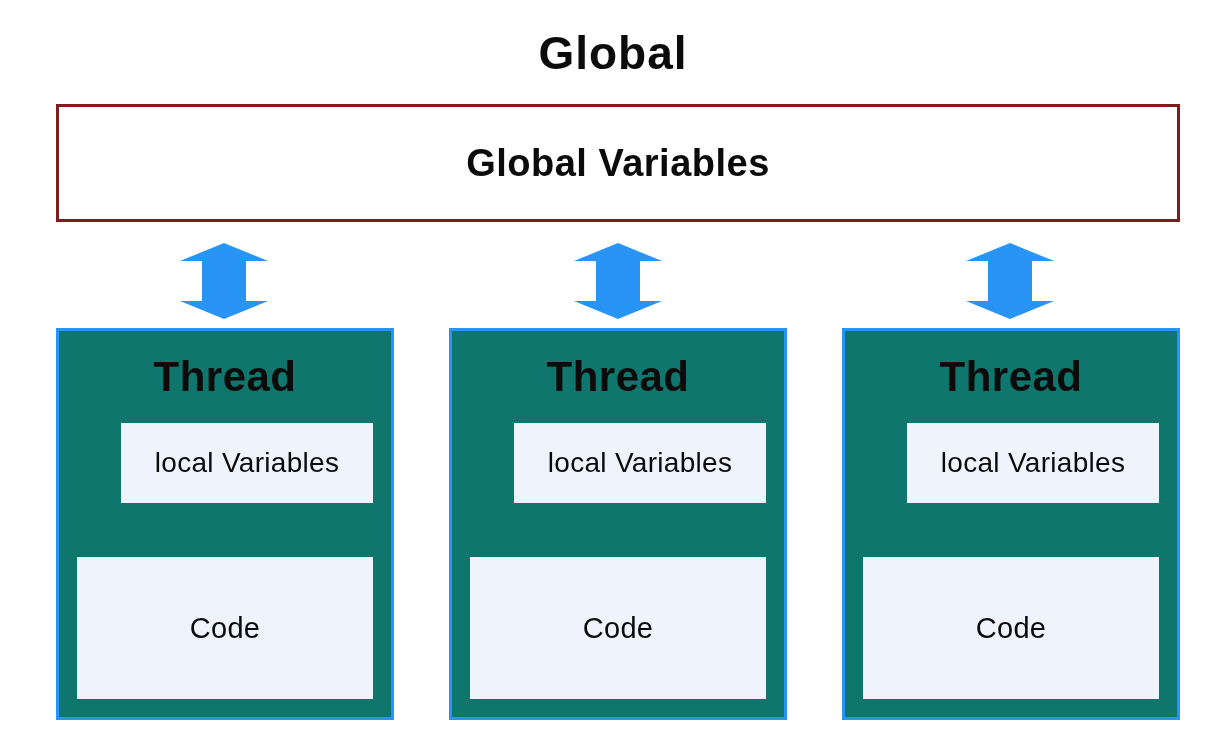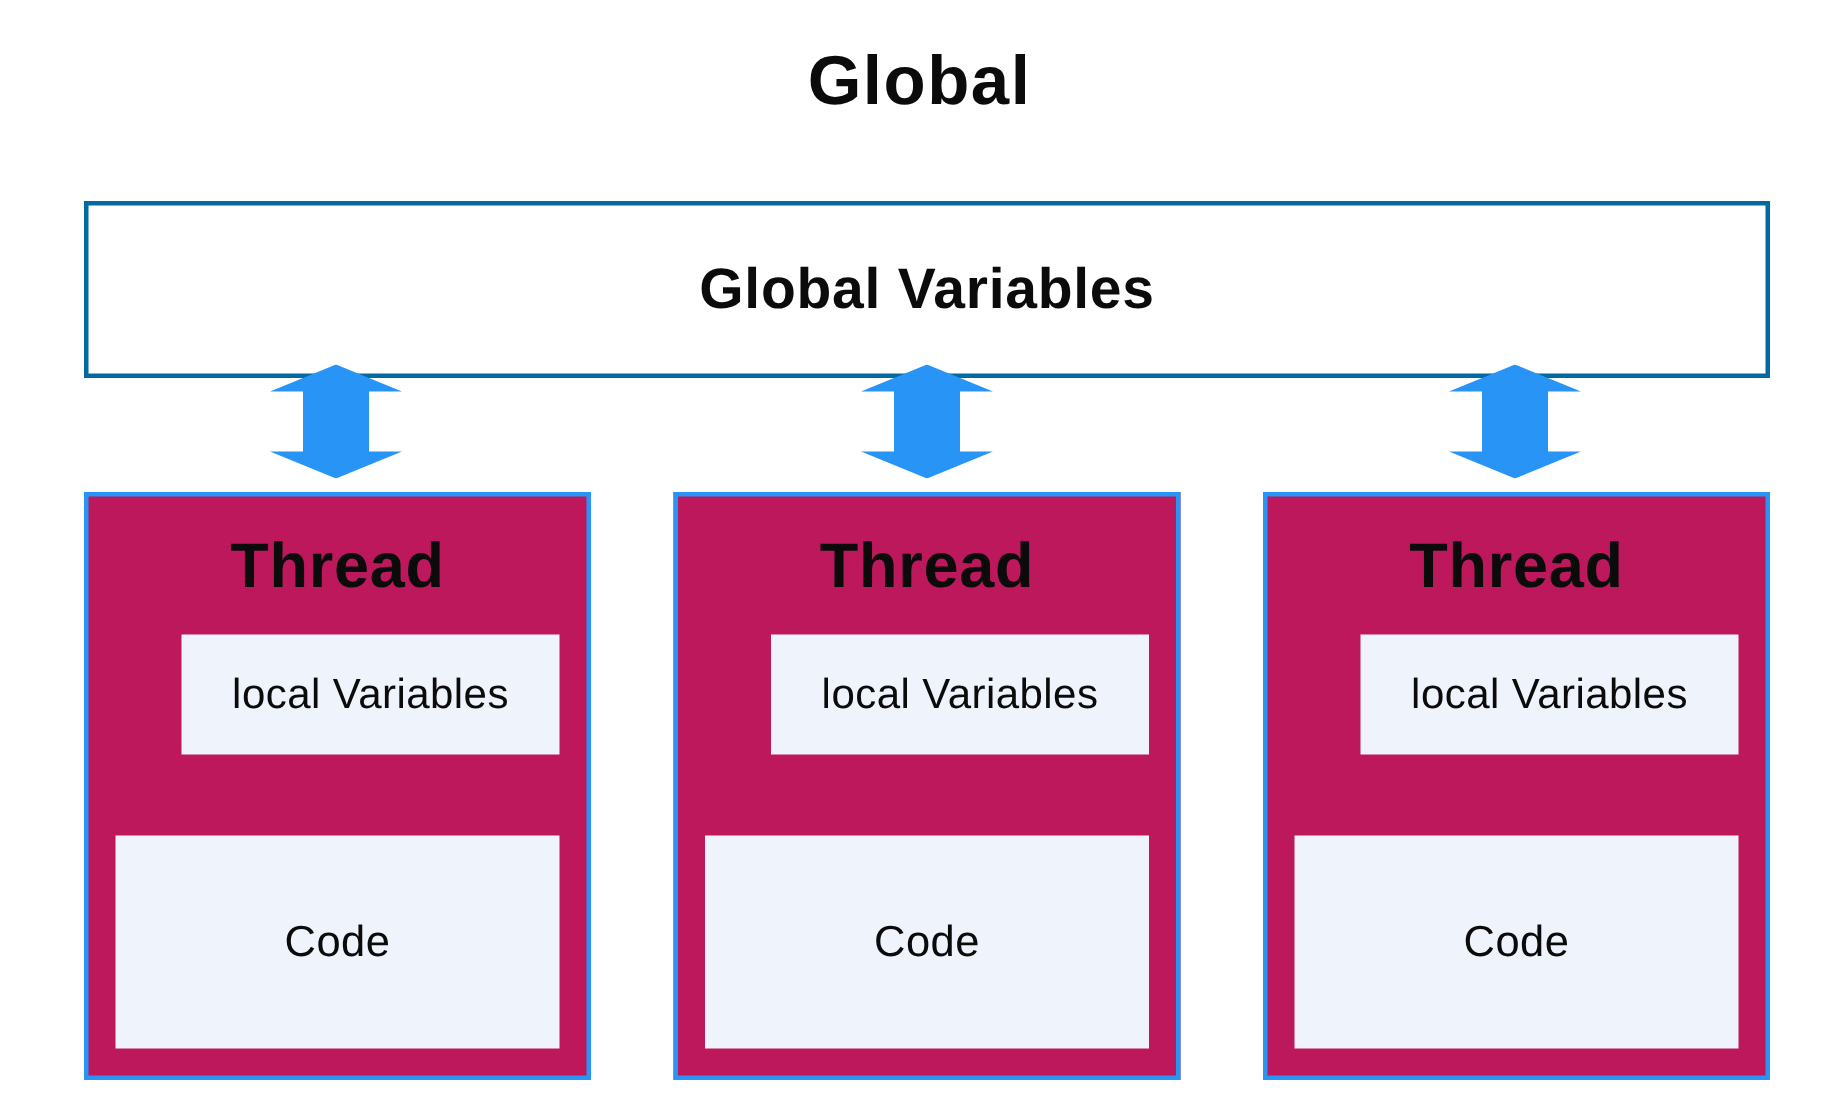--- a/index.html
+++ b/index.html
@@ -25,26 +25,25 @@
     font-weight: 700;
     letter-spacing: 1px;
     color: #0b0b0b;
   }
   .global-box {
     position: absolute;
     left: 56px;
     top: 104px;
     width: 1124px;
     height: 118px;
-    border: 3px solid #0369a1;
+    border: 3px solid #7f1d1d;
     background: #ffffff;
     display: flex;
     align-items: center;
     justify-content: center;
-    margin-top: 30px;
   }
   .global-box .label {
     font-size: 38px;
     font-weight: 600;
     letter-spacing: 0.5px;
   }
   .arrow {
     position: absolute;
     top: 243px;
     width: 88px;
@@ -52,21 +51,21 @@
   }
   .arrow-1 { left: 180px; }
   .arrow-2 { left: 574px; }
   .arrow-3 { left: 966px; }
   .thread-box {
     position: absolute;
     top: 328px;
     width: 338px;
     height: 392px;
     border: 3px solid #2794f6;
-    background: #be185d;
+    background: #0f766e;
     padding: 0 18px;
   }
   .thread-1 { left: 56px; }
   .thread-2 { left: 449px; }
   .thread-3 { left: 842px; }
   .thread-title {
     height: 92px;
     display: flex;
     align-items: center;
     justify-content: center;

